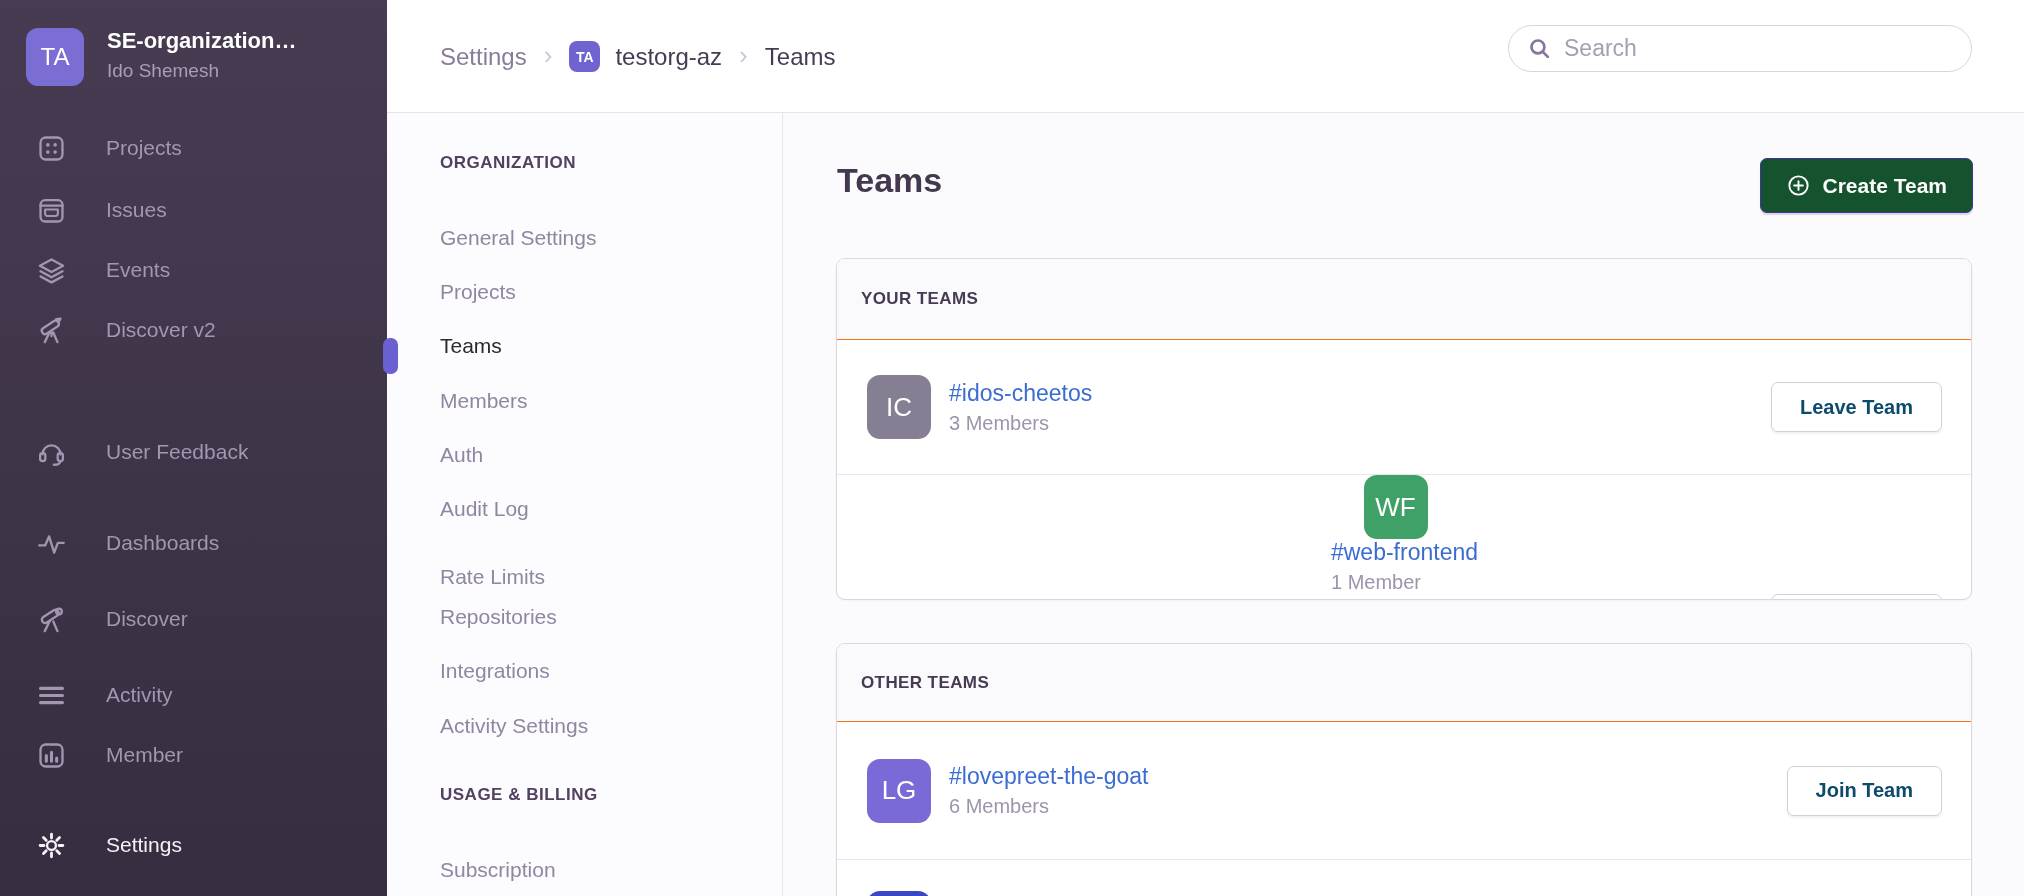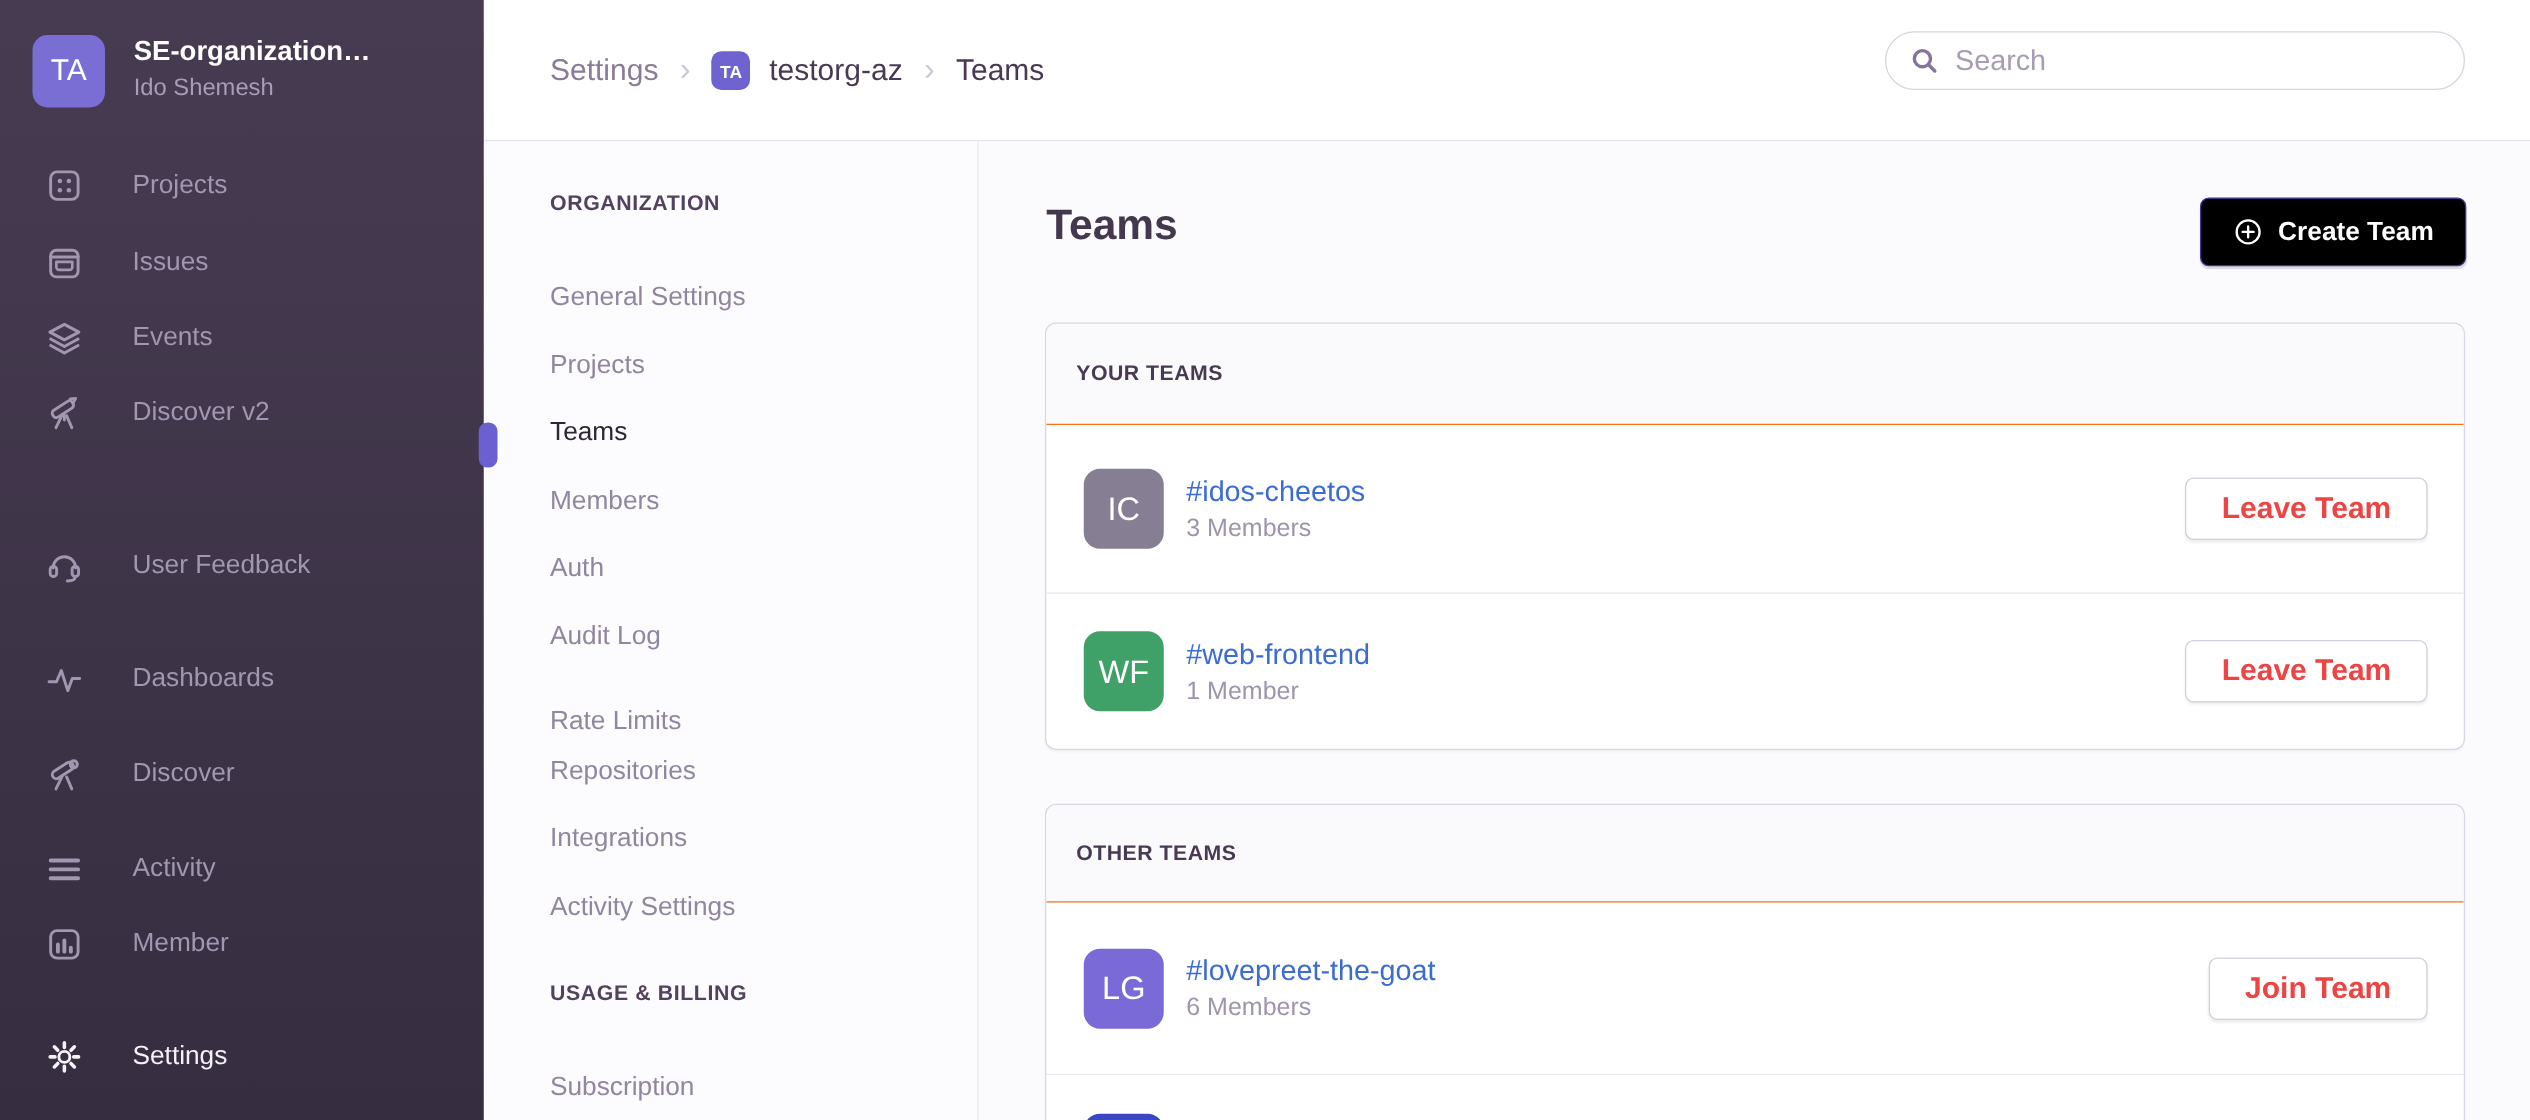--- a/index.html
+++ b/index.html
@@ -47,47 +47,47 @@
   .settings-nav { position:absolute; left:387px; top:113px; width:396px; height:783px; background:#fcfbfd;
     border-right:1px solid #e7e2ec; }
   .nav-sec-title { position:absolute; left:53px; color:#52415f; font-size:17px; font-weight:bold;
     letter-spacing:.5px; white-space:nowrap; }
   .nav-item { position:absolute; left:53px; color:#9186a0; font-size:21px; cursor:pointer; white-space:nowrap; }
   .nav-item.active { color:#2c2733; }
 
   
   .main { position:absolute; left:783px; top:113px; width:1241px; height:783px; background:#fbfafc; overflow:hidden; }
   .page-title { position:absolute; left:54px; top:48px; font-size:34px; color:#43384d; }
-  .create-btn { position:absolute; right:51px; top:45px; height:55px; background:#000000; color:#fff;
+  .create-btn { position:absolute; right:51px; top:45px; height:55px; background:#14532d; color:#fff;
     border:1px solid #42349c; border-radius:7px; display:flex; align-items:center; gap:11px; padding:0 25px;
     font-size:21px; font-weight:bold; cursor:pointer; box-shadow:0 2px 1px rgba(60,50,100,.18);
     font-family:"Liberation Sans", sans-serif; }
   .create-btn svg { width:25px; height:25px; stroke:#fff; fill:none; stroke-width:1.8; stroke-linecap:round; }
 
   .panel { position:absolute; left:53px; width:1136px; background:#fff; border:1px solid #dcd5e3;
     border-radius:9px; box-shadow:0 1px 2px rgba(70,60,90,.05); overflow:hidden; }
   .panel-1 { top:145px; }
   .panel-2 { top:530px; height:400px; }
   .panel-head { background:#faf9fb; border-bottom:1px solid #f97316; display:flex; align-items:center;
     padding-left:24px; color:#473a52; font-size:17px; font-weight:bold; letter-spacing:.4px; }
   .panel-1 .panel-head { height:81px; }
   .panel-2 .panel-head { height:78px; }
 
   .team-row { display:flex; align-items:center; padding:0 29px 0 30px; }
   .team-row + .team-row { border-top:1px solid #eae6ef; }
-  .row-1 { height:134px; } .row-2 { height:125px; } .row-3 { height:137px; }
+  .row-1 { height:134px; } .row-2 { height:125px;flex-direction:column; } .row-3 { height:137px; }
   .team-avatar { width:64px; height:64px; border-radius:13px; color:#fff; font-size:26px;
     display:flex; align-items:center; justify-content:center; margin-right:18px; flex:0 0 64px;text-align:center; }
   .av-gray { background:#867e92; } .av-green { background:#3fa168; }
   .av-purple { background:#7a6ad8; } .av-blue { background:#3b46c5; }
   .team-meta { display:flex; flex-direction:column; gap:5px; }
   .team-name { color:#3b6cd2; font-size:23px; cursor:pointer; }
   .team-members { color:#9e94ac; font-size:20px; }
   .row-action { margin-left:auto; height:50px; background:#fff; border:1px solid #d4cdda; border-radius:7px;
-    padding:0 28px; font-size:24px; font-weight:bold; color:#ef4444; cursor:pointer;
+    padding:0 28px; font-size:20px; font-weight:bold; color:#0c4a6e; cursor:pointer;
     box-shadow:0 2px 2px rgba(70,60,90,.08); font-family:"Liberation Sans", sans-serif; }
   .partial-row { border-top:1px solid #eae6ef; height:160px; padding:31px 0 0 30px; }
 </style>
 </head>
 <body>
 
 <aside class="sidebar">
   <div class="org-avatar">TA</div>
   <div class="org-name">SE-organization…</div>
   <div class="org-user">Ido Shemesh</div>

